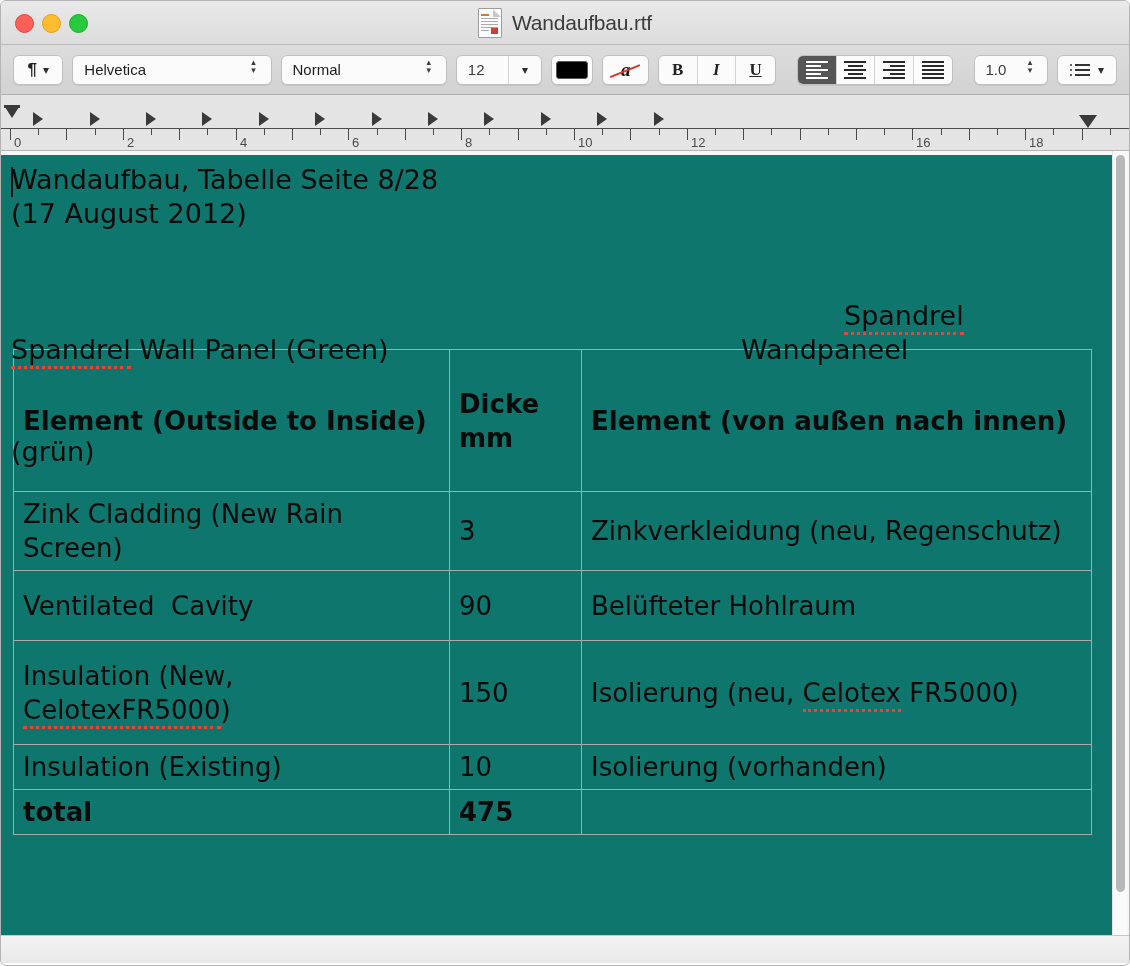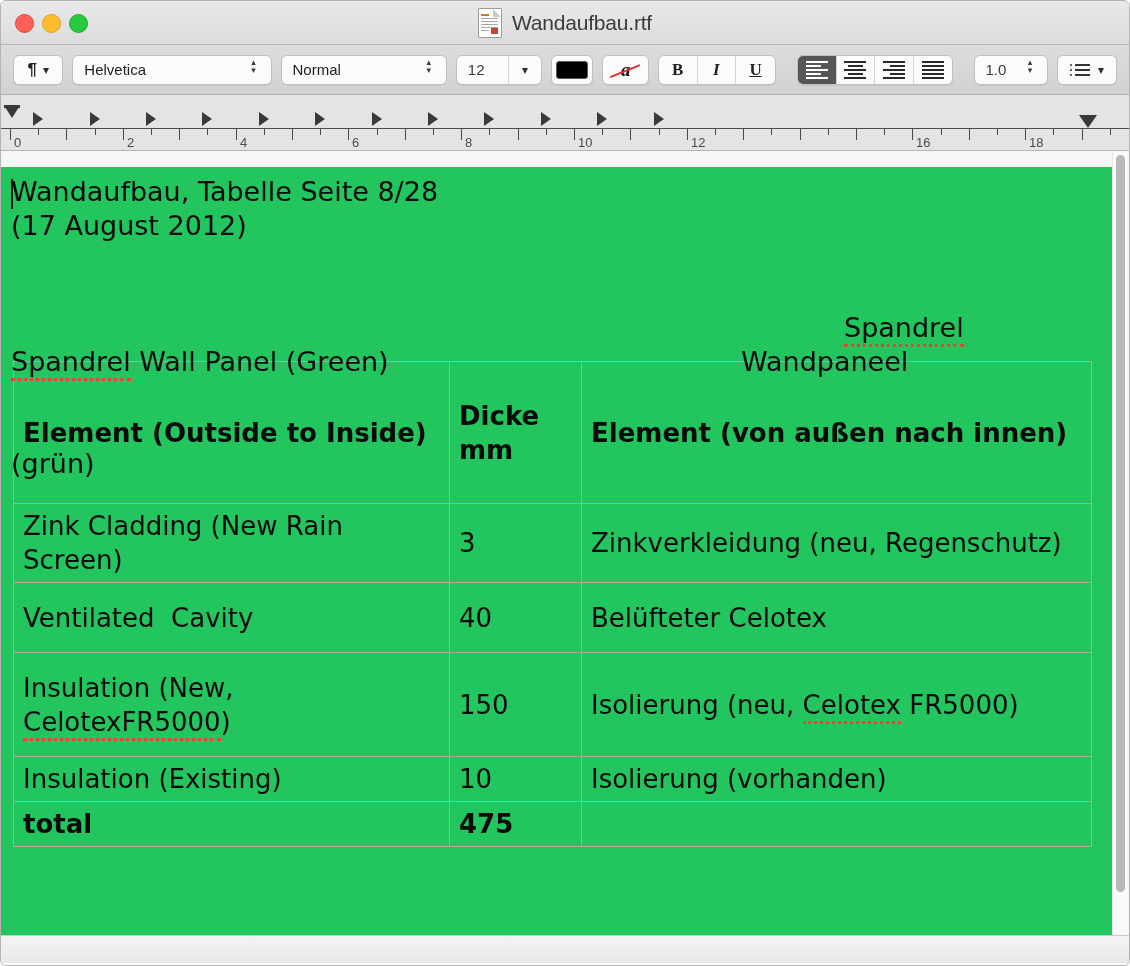--- a/index.html
+++ b/index.html
@@ -260,24 +260,24 @@
 
   
   #doc-area {
     position: relative;
     height: 784px;
     background: #f6f6f6;
     overflow: hidden;
   }
   #page {
     position: absolute;
-    left: 0; top: 16px;
+    left: 0; top: 4px;
     width: 1113px;
     height: 785px;
-    background: #22c55e;
+    background: #0f766e;
     border-right: 1px solid #d0d0d0;
     overflow: hidden;
   }
   #page-inner { padding: 8px 14px 0 10px; }
 
   #caret {
     position: absolute;
     left: 10px; top: 12px;
     width: 2px; height: 30px;
     background: #111;
@@ -595,22 +595,22 @@
               </tr>
 
               <tr class="r-tall">
                 <td>Zink Cladding (New Rain Screen)</td>
                 <td>3</td>
                 <td>Zinkverkleidung (neu, Regenschutz)</td>
               </tr>
 
               <tr class="r-tall2">
                 <td>Ventilated  Cavity</td>
-                <td>40</td>
-                <td>Belüfteter Celotex</td>
+                <td>90</td>
+                <td>Belüfteter Hohlraum</td>
               </tr>
 
               <tr class="r-tall3">
                 <td><span>Insulation (New, </span><span class="spell">CelotexFR5000</span><span>)</span></td>
                 <td>150</td>
                 <td><span>Isolierung (neu, </span><span class="spell">Celotex</span><span> FR5000)</span></td>
               </tr>
 
 
               <tr class="r-short">

